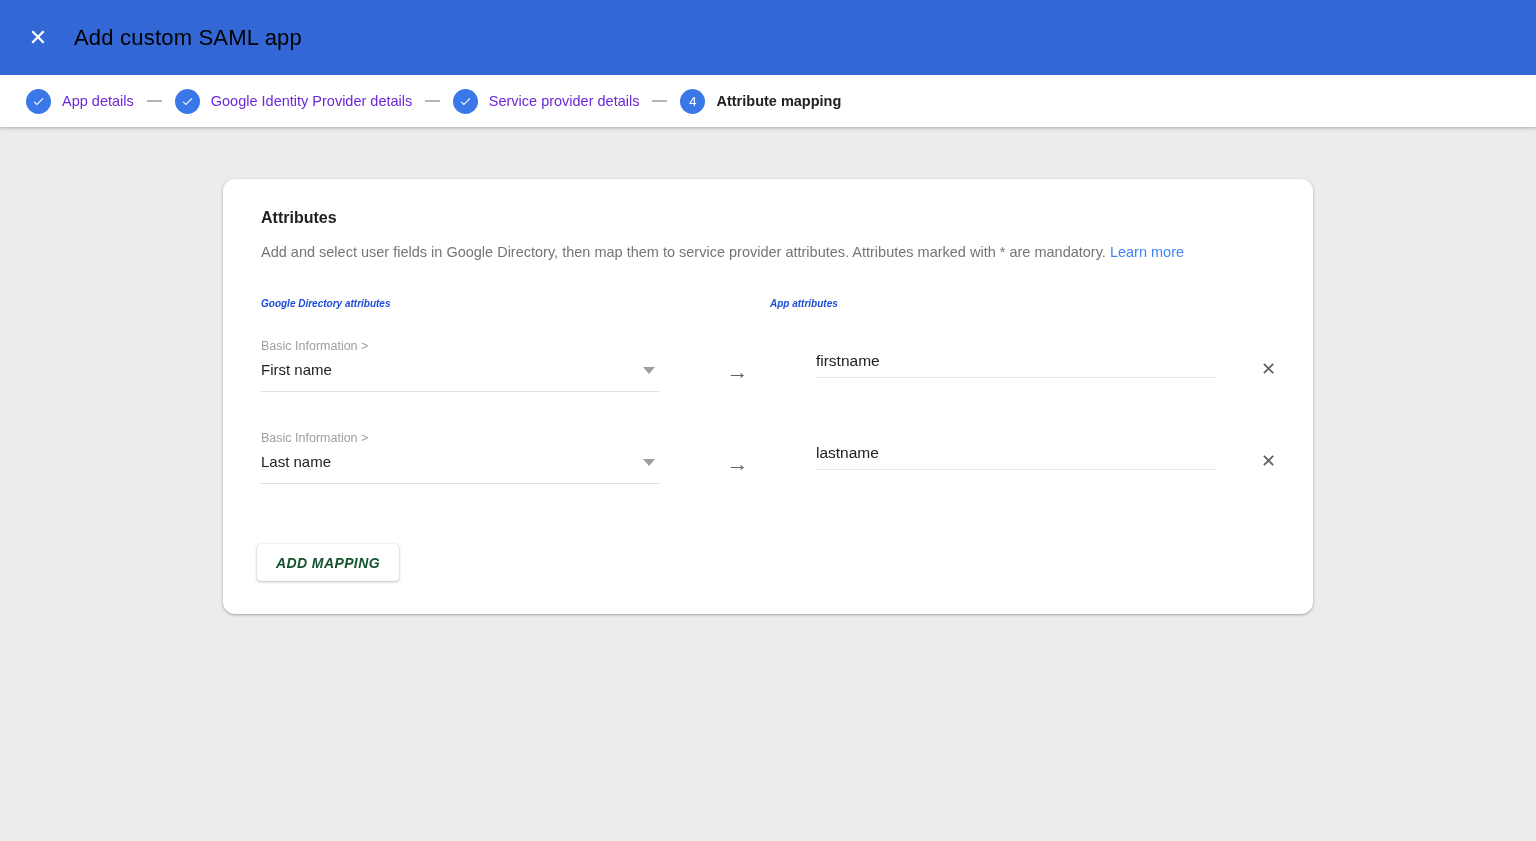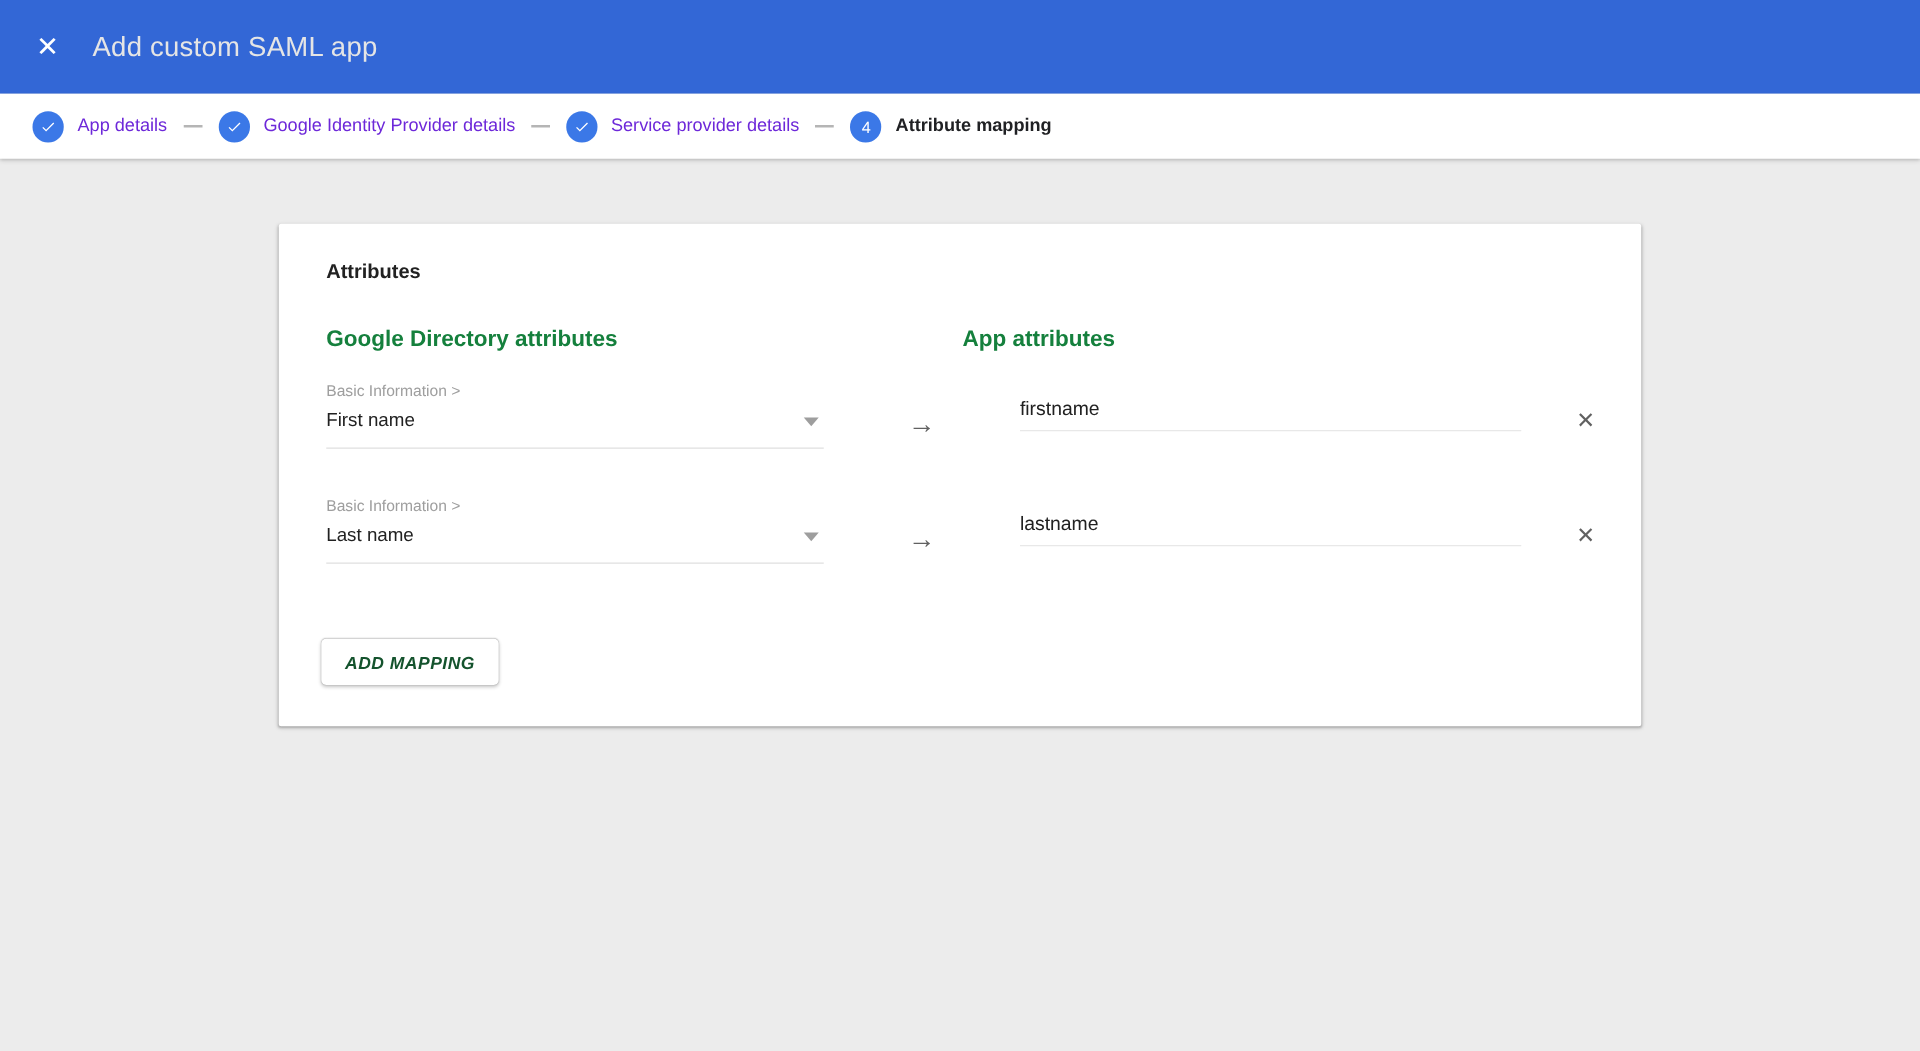--- a/index.html
+++ b/index.html
@@ -21,21 +21,21 @@
   }
   .close-btn {
     background: none; border: none; cursor: pointer;
     color: #ffffff; font-size: 22px; line-height: 1;
     width: 28px; height: 28px;
     display: flex; align-items: center; justify-content: center;
     padding: 0;
     font-family: "Liberation Sans", sans-serif;
   }
   .app-bar-title {
-    color: #e5e5e5;
+    color: #000000;
     font-size: 22px;
     font-weight: 400;
     margin-left: 22px;
     letter-spacing: 0.2px;
   }
 
   
   .stepper {
     height: 52px;
     background: #ffffff;
@@ -81,21 +81,21 @@
     background: #b5b5b5;
     margin: 0 13px;
     flex: 0 0 auto;
   }
 
   
   .card {
     width: 1090px;
     margin: 52px auto 0 auto;
     background: #ffffff;
-    border-radius: 2px;
+    border-radius: 12px;
     box-shadow: 0 1px 2px rgba(0,0,0,0.22), 0 1px 4px rgba(0,0,0,0.12);
     padding: 28px 35px 33px 35px;
   }
   .card-title {
     font-size: 16px;
     font-weight: 700;
     color: #212121;
     line-height: 22px;
     padding-left: 3px;
   }
@@ -111,24 +111,25 @@
     text-decoration: none;
     cursor: pointer;
   }
 
   .columns-header {
     display: flex;
     margin-top: 32px;
     padding-left: 3px;
   }
   .col-head {
-    font-size: 18px;
-    font-weight: 700;
-    color: #15803d;
+    font-size: 10px;
+    font-weight: 700;
+    color: #1d4ed8;
     line-height: 20px;
+    font-style: italic;
   }
   .col-head.left { width: 509px; }
 
   .mapping-rows { margin-top: 24px; padding-left: 3px; }
   .mapping-row {
     display: flex;
     align-items: flex-start;
     justify-content: space-between;
   }
   .mapping-row + .mapping-row { margin-top: 38px; }
@@ -296,20 +297,24 @@
     <span class="step-label current">Attribute mapping</span>
   </div>
 
 </nav>
 
 <main>
   <section class="card">
 
     <h2 class="card-title">Attributes</h2>
 
+    <p class="card-desc">
+      <span>Add and select user fields in Google Directory, then map them to service provider attributes. Attributes marked with * are mandatory.</span>
+      <a class="learn-more" href="#">Learn more</a>
+    </p>
 
     <div class="columns-header">
       <span class="col-head left">Google Directory attributes</span>
       <span class="col-head">App attributes</span>
     </div>
 
     <div class="mapping-rows">
 
       <div class="mapping-row">
         <div class="dir-select">

